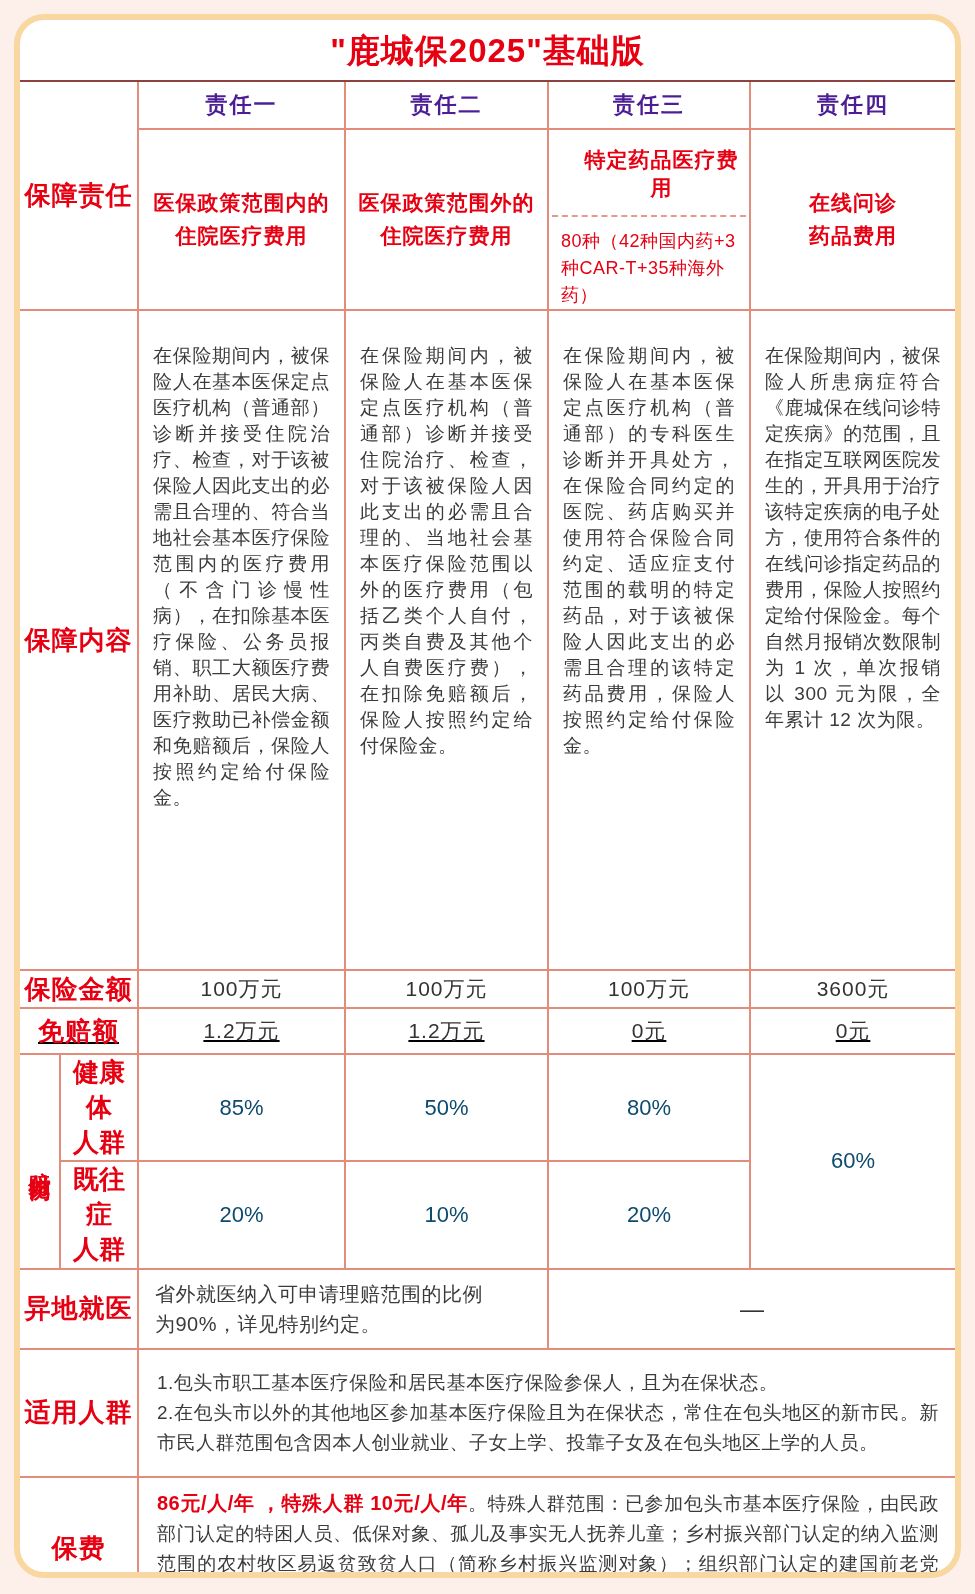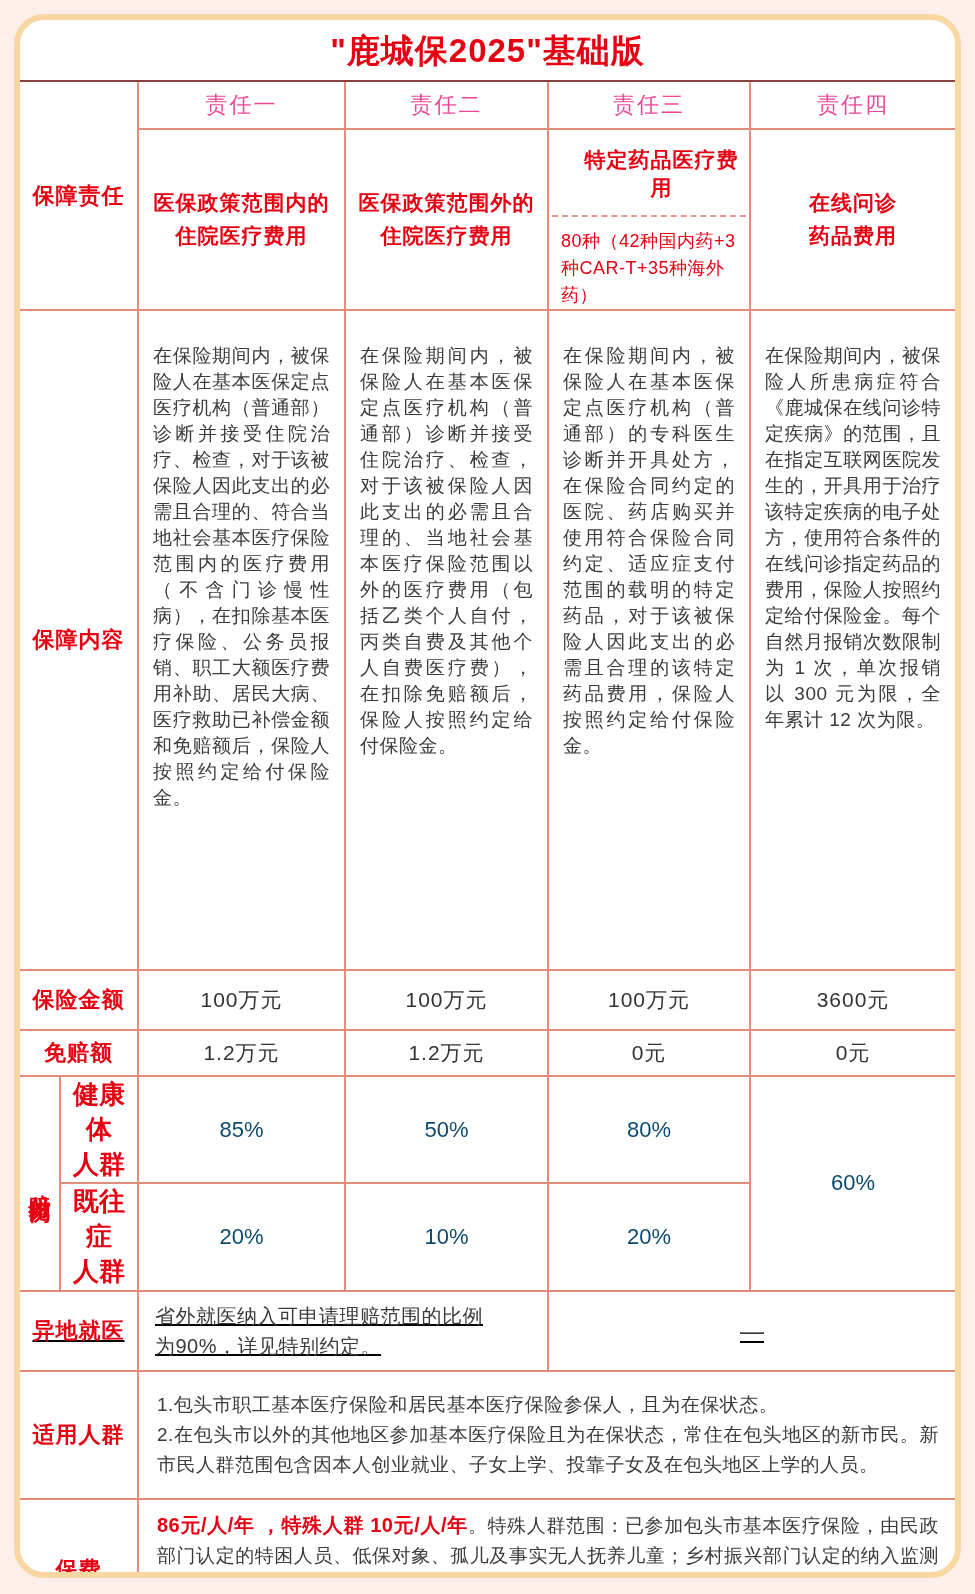--- a/index.html
+++ b/index.html
@@ -33,26 +33,26 @@
     table-layout:fixed;
   }
   td{
     border:2px solid #e28d7c;
     box-sizing:border-box;
     vertical-align:middle;
     text-align:center;
     padding:0;
   }
   .rA{height:47px;} .rB{height:170px;} .rC{height:660px;}
-  .rD{height:60px;} .rE{height:46px;} .rF{height:86px;}
-  .rG{height:94px;} .rH{height:80px;text-decoration:underline;} .rI{height:128px;} .rJ{height:140px;}
+  .rD{height:38px;} .rE{height:46px;text-decoration:underline;} .rF{height:86px;}
+  .rG{height:94px;} .rH{height:80px;} .rI{height:128px;} .rJ{height:140px;}
   .red-label{
-    color:#e60012;font-weight:bold;font-size:22px;letter-spacing:1px;border-radius:11px;
+    color:#e60012;font-weight:bold;font-size:26px;letter-spacing:1px;border-radius:11px;
   }
-  .duty-head{color:#ec4899;font-weight:normal;font-size:22px;letter-spacing:2px;}
+  .duty-head{color:#4c1d95;font-weight:bold;font-size:22px;letter-spacing:2px;}
   .coverage-name{
     color:#e60012;font-weight:bold;font-size:21px;
     line-height:1.55;white-space:pre-line;letter-spacing:1px;
   }
   .duty3-cell{vertical-align:top;padding-top:16px;}
   .duty3-title{color:#e60012;font-weight:bold;font-size:21px;letter-spacing:1px;padding-left:25px;}
   .dashed-divider{border-top:2px dashed #e89a8a;margin:13px 3px 11px 3px;height:0;}
   .duty3-detail{
     color:#e60012;font-size:18px;line-height:1.5;
     text-align:left;padding:0 8px 0 12px;letter-spacing:0.5px;margin-top:9px;

